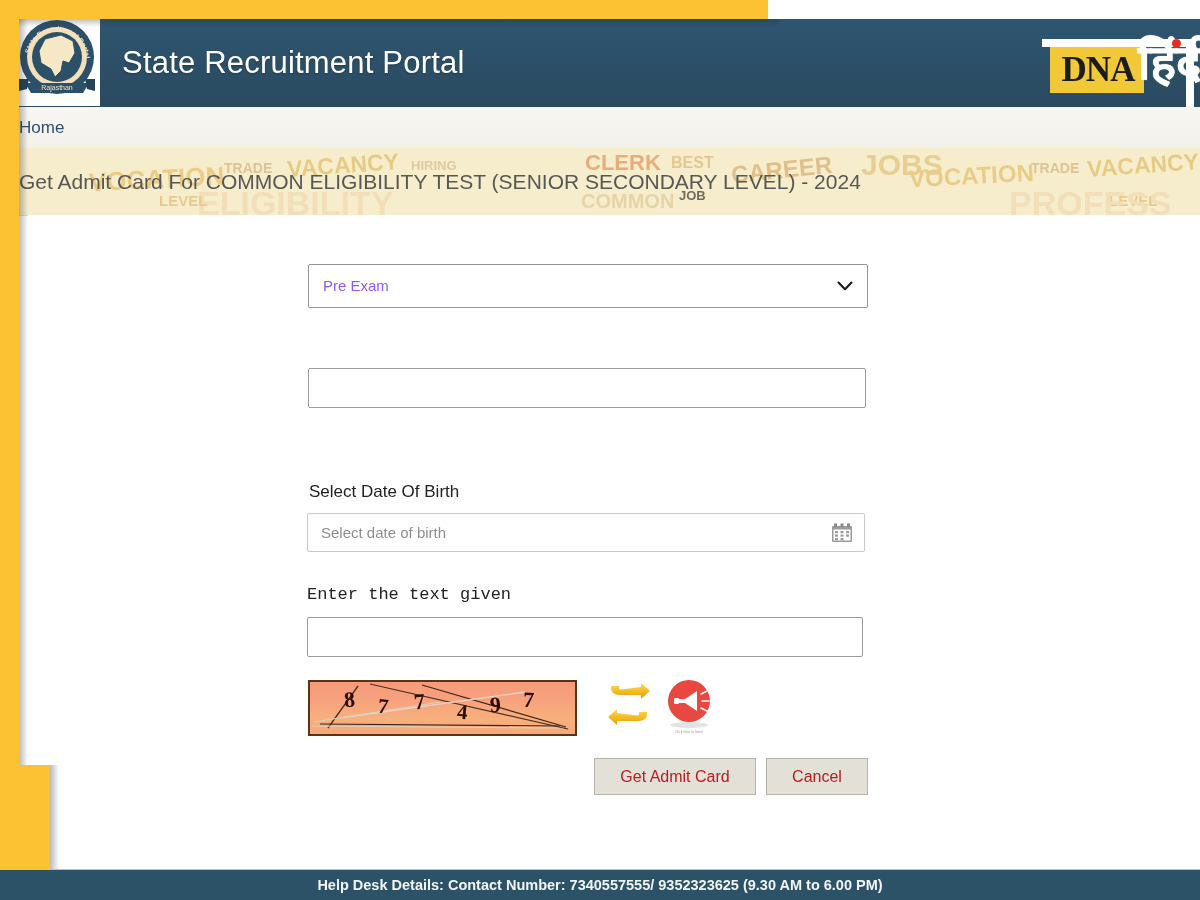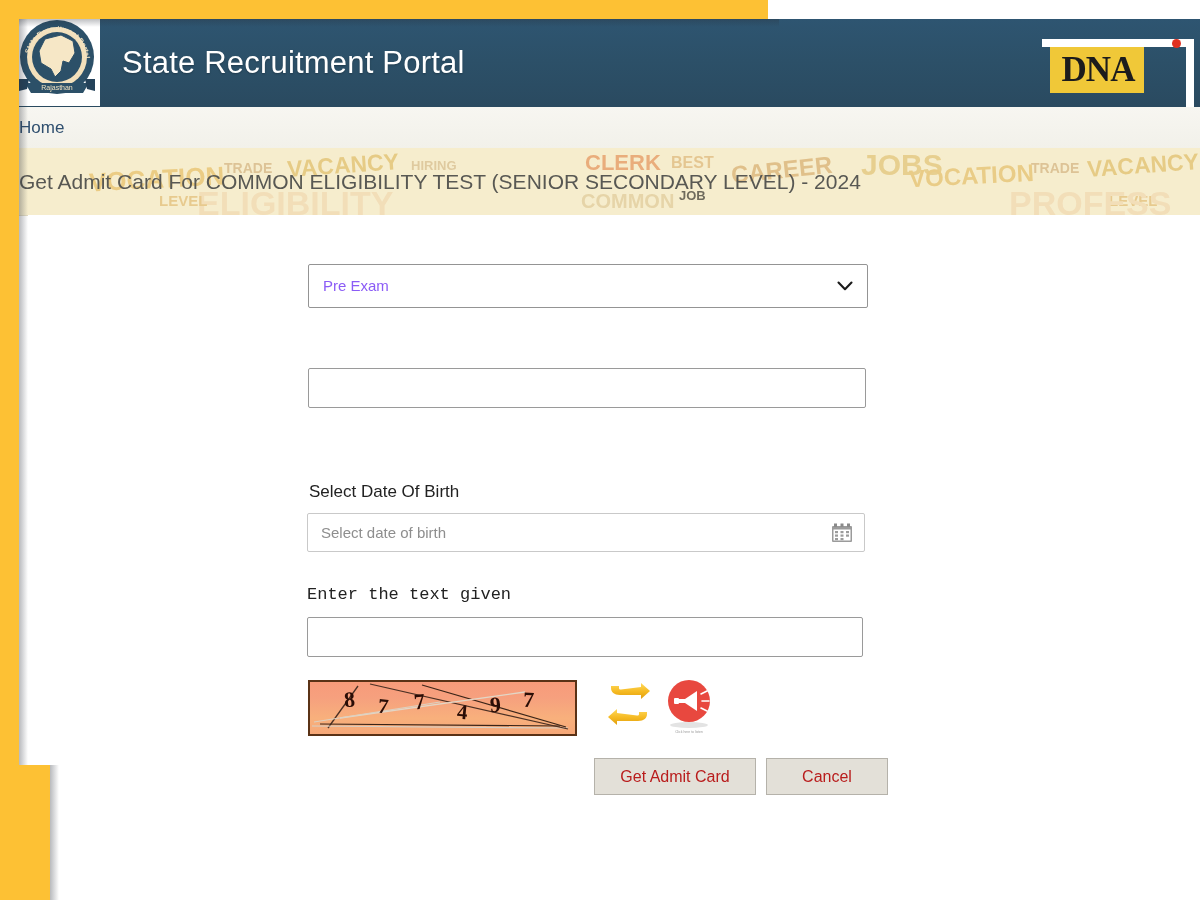--- a/index.html
+++ b/index.html
@@ -85,21 +85,21 @@
       overflow:hidden;background:linear-gradient(180deg,#f79b7a 0%,#f6a07e 30%,#f8b07c 70%,#f6a878 100%);}
   .captcha svg{position:absolute;left:0;top:0;}
   .cap-digit{position:absolute;font-family:"Liberation Serif",serif;font-weight:bold;
       font-size:21px;color:#2b0d06;}
   .refresh{position:absolute;left:580px;top:468px;width:42px;height:46px;}
   .audio{position:absolute;left:633px;top:462px;width:56px;height:62px;}
 
   .btn{position:absolute;box-sizing:border-box;background:#e3e0d8;border:1px solid #b5b2aa;
       font-size:16px;color:#b91c1c;text-align:center;cursor:pointer;font-family:"Liberation Sans",sans-serif;}
   .btn-get{left:566px;top:543px;width:162px;height:37px;line-height:35px;}
-  .btn-cancel{left:738px;top:543px;width:122px;height:37px;line-height:35px;}
+  .btn-cancel{left:738px;top:543px;width:102px;height:37px;line-height:35px;}
 
   
   .footer{position:absolute;left:0;top:869px;width:1200px;height:31px;
       background:#2c5268;border-top:1px solid #b9c2c8;z-index:7;}
   .footer-txt{position:absolute;left:0;top:0;width:1200px;height:31px;line-height:31px;
       text-align:center;color:#f2f4f5;font-size:14.5px;font-weight:bold;}
 </style>
 </head>
 <body>
 
@@ -132,20 +132,21 @@
       </div>
 
       <div class="site-title">State Recruitment Portal</div>
 
       <div class="dna-logo">
         <div class="dna-frame">
           <div class="dna-rail-top"></div>
           <div class="dna-rail-right"></div>
           <div class="dna-box"></div>
           <div class="dna-text">DNA</div>
+          <div class="dna-hindi">हिंदी</div>
           <div class="dna-dot"></div>
         </div>
       </div>
     </div>
   </div>
 
   <div class="crumb">
     <a href="#">Home</a>
   </div>
 
@@ -264,13 +265,16 @@
         </g>
         <ellipse cx="28" cy="48" rx="19" ry="3" fill="#e3e3e3"></ellipse>
         <text x="28" y="56" font-size="3.4" fill="#9a9a9a" text-anchor="middle" font-family="Liberation Sans, sans-serif">Click here to listen</text>
       </svg>
     </div>
 
     <div class="btn btn-get">Get Admit Card</div>
     <div class="btn btn-cancel">Cancel</div>
   </div>
 
+  <div class="footer">
+    <div class="footer-txt">Help Desk Details: Contact Number: 7340557555/ 9352323625 (9.30 AM to 6.00 PM)</div>
+  </div>
 </div>
 
 </body></html>

